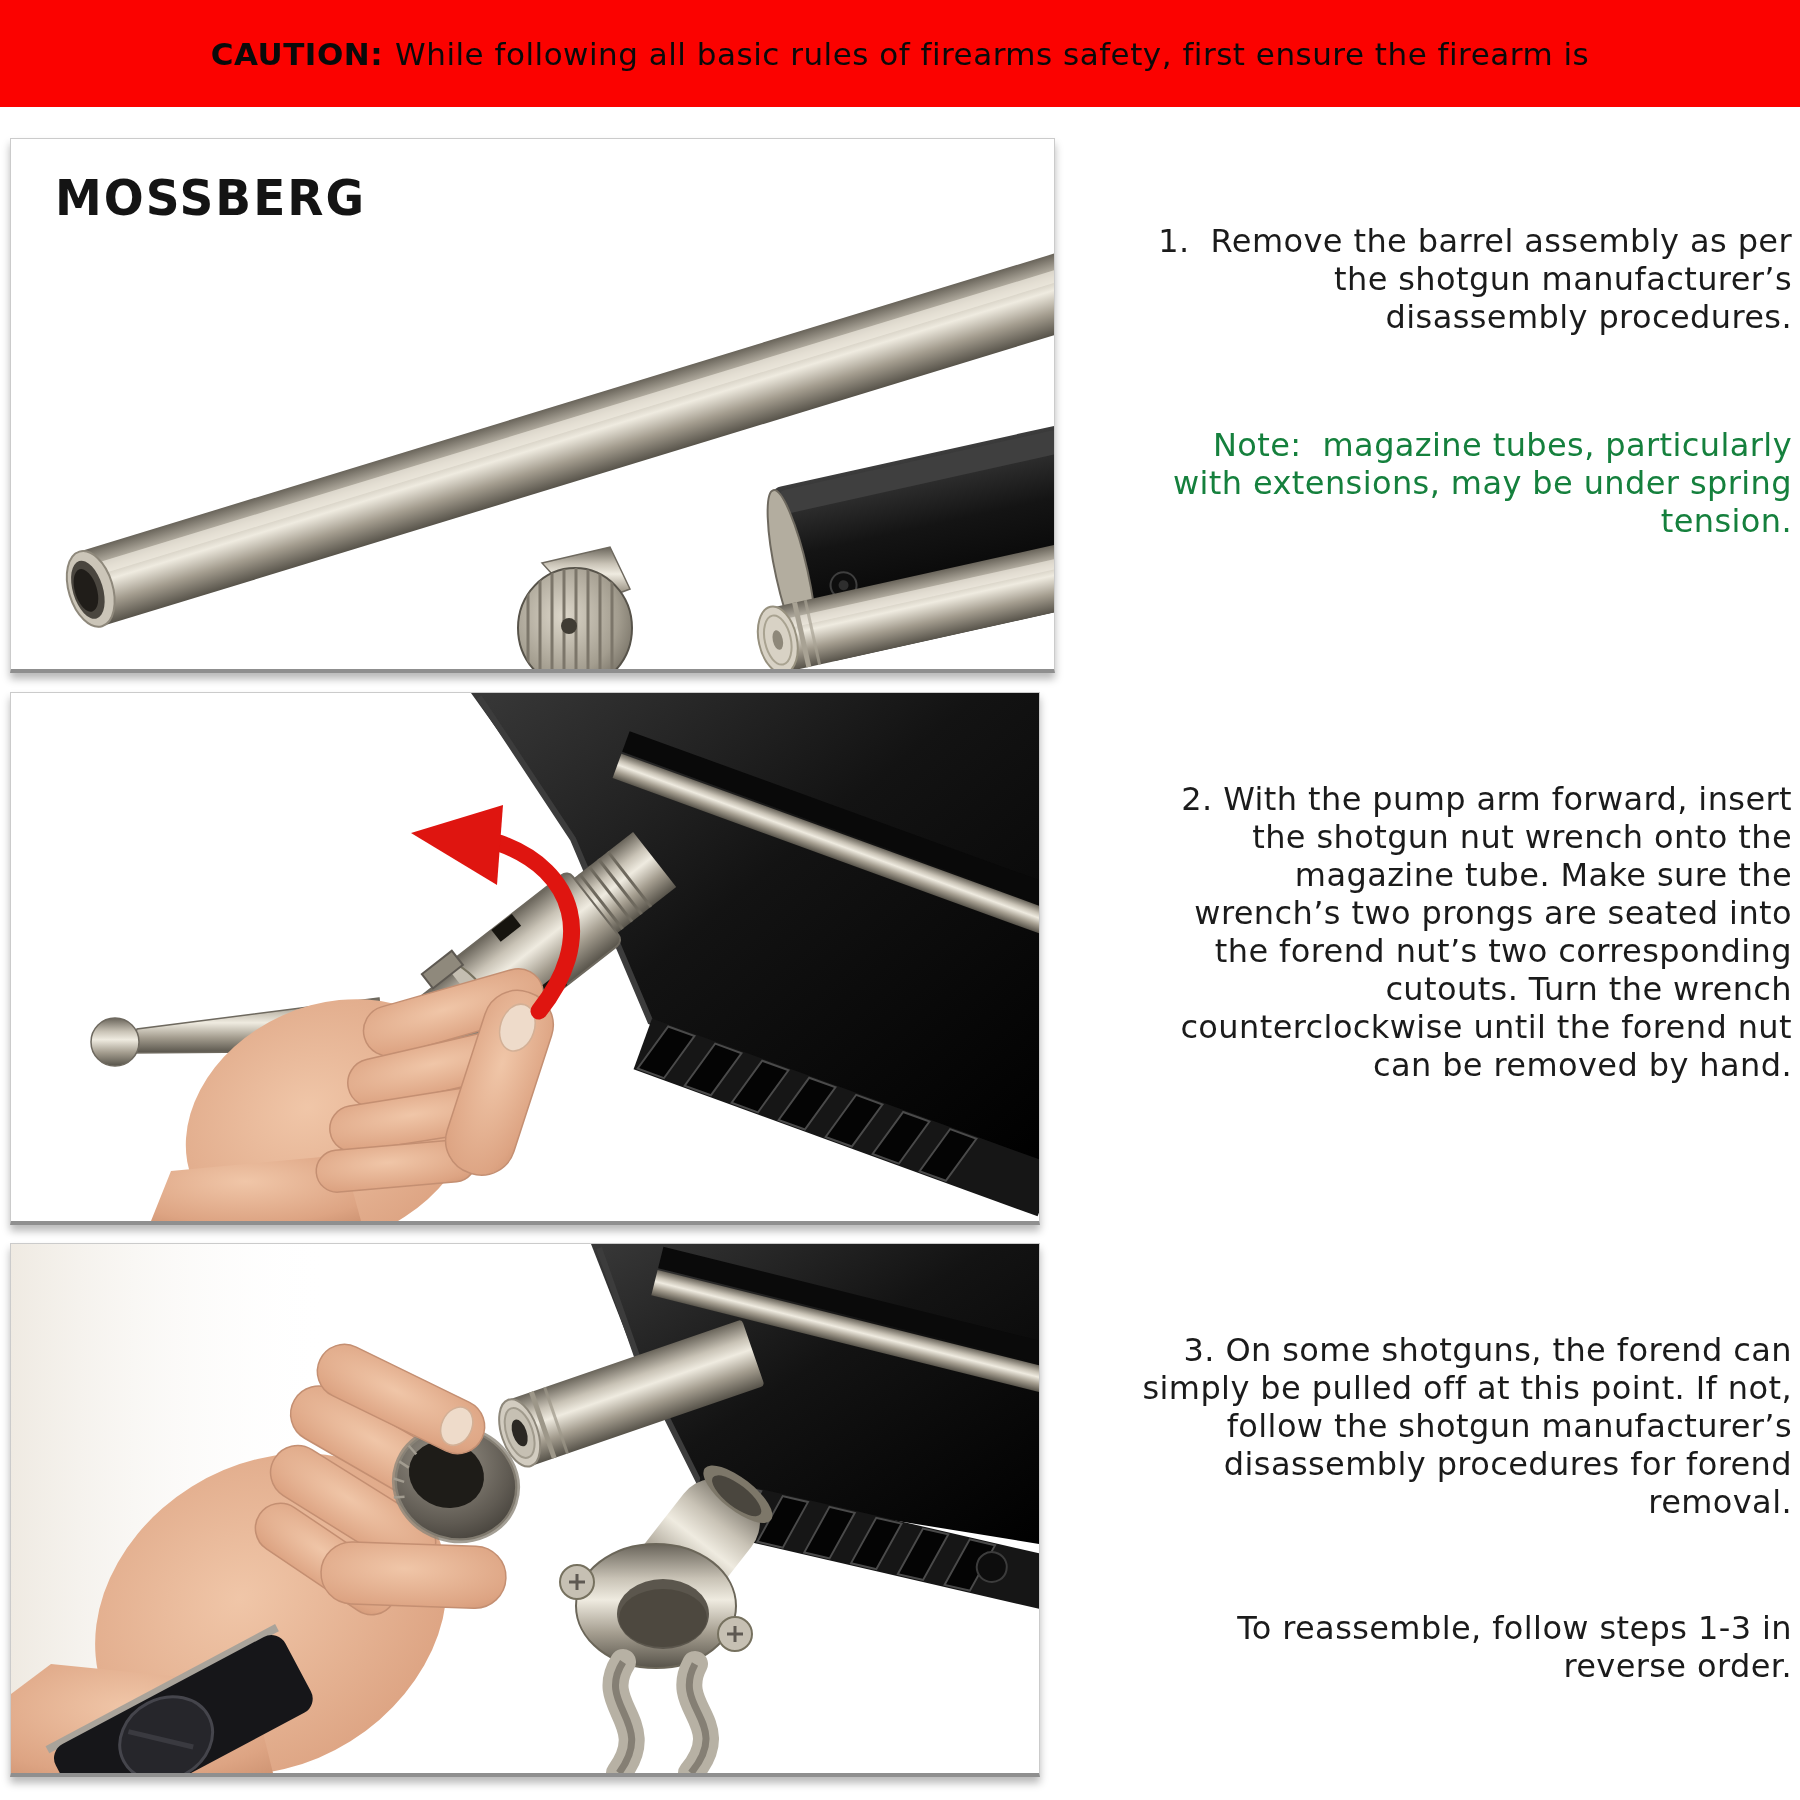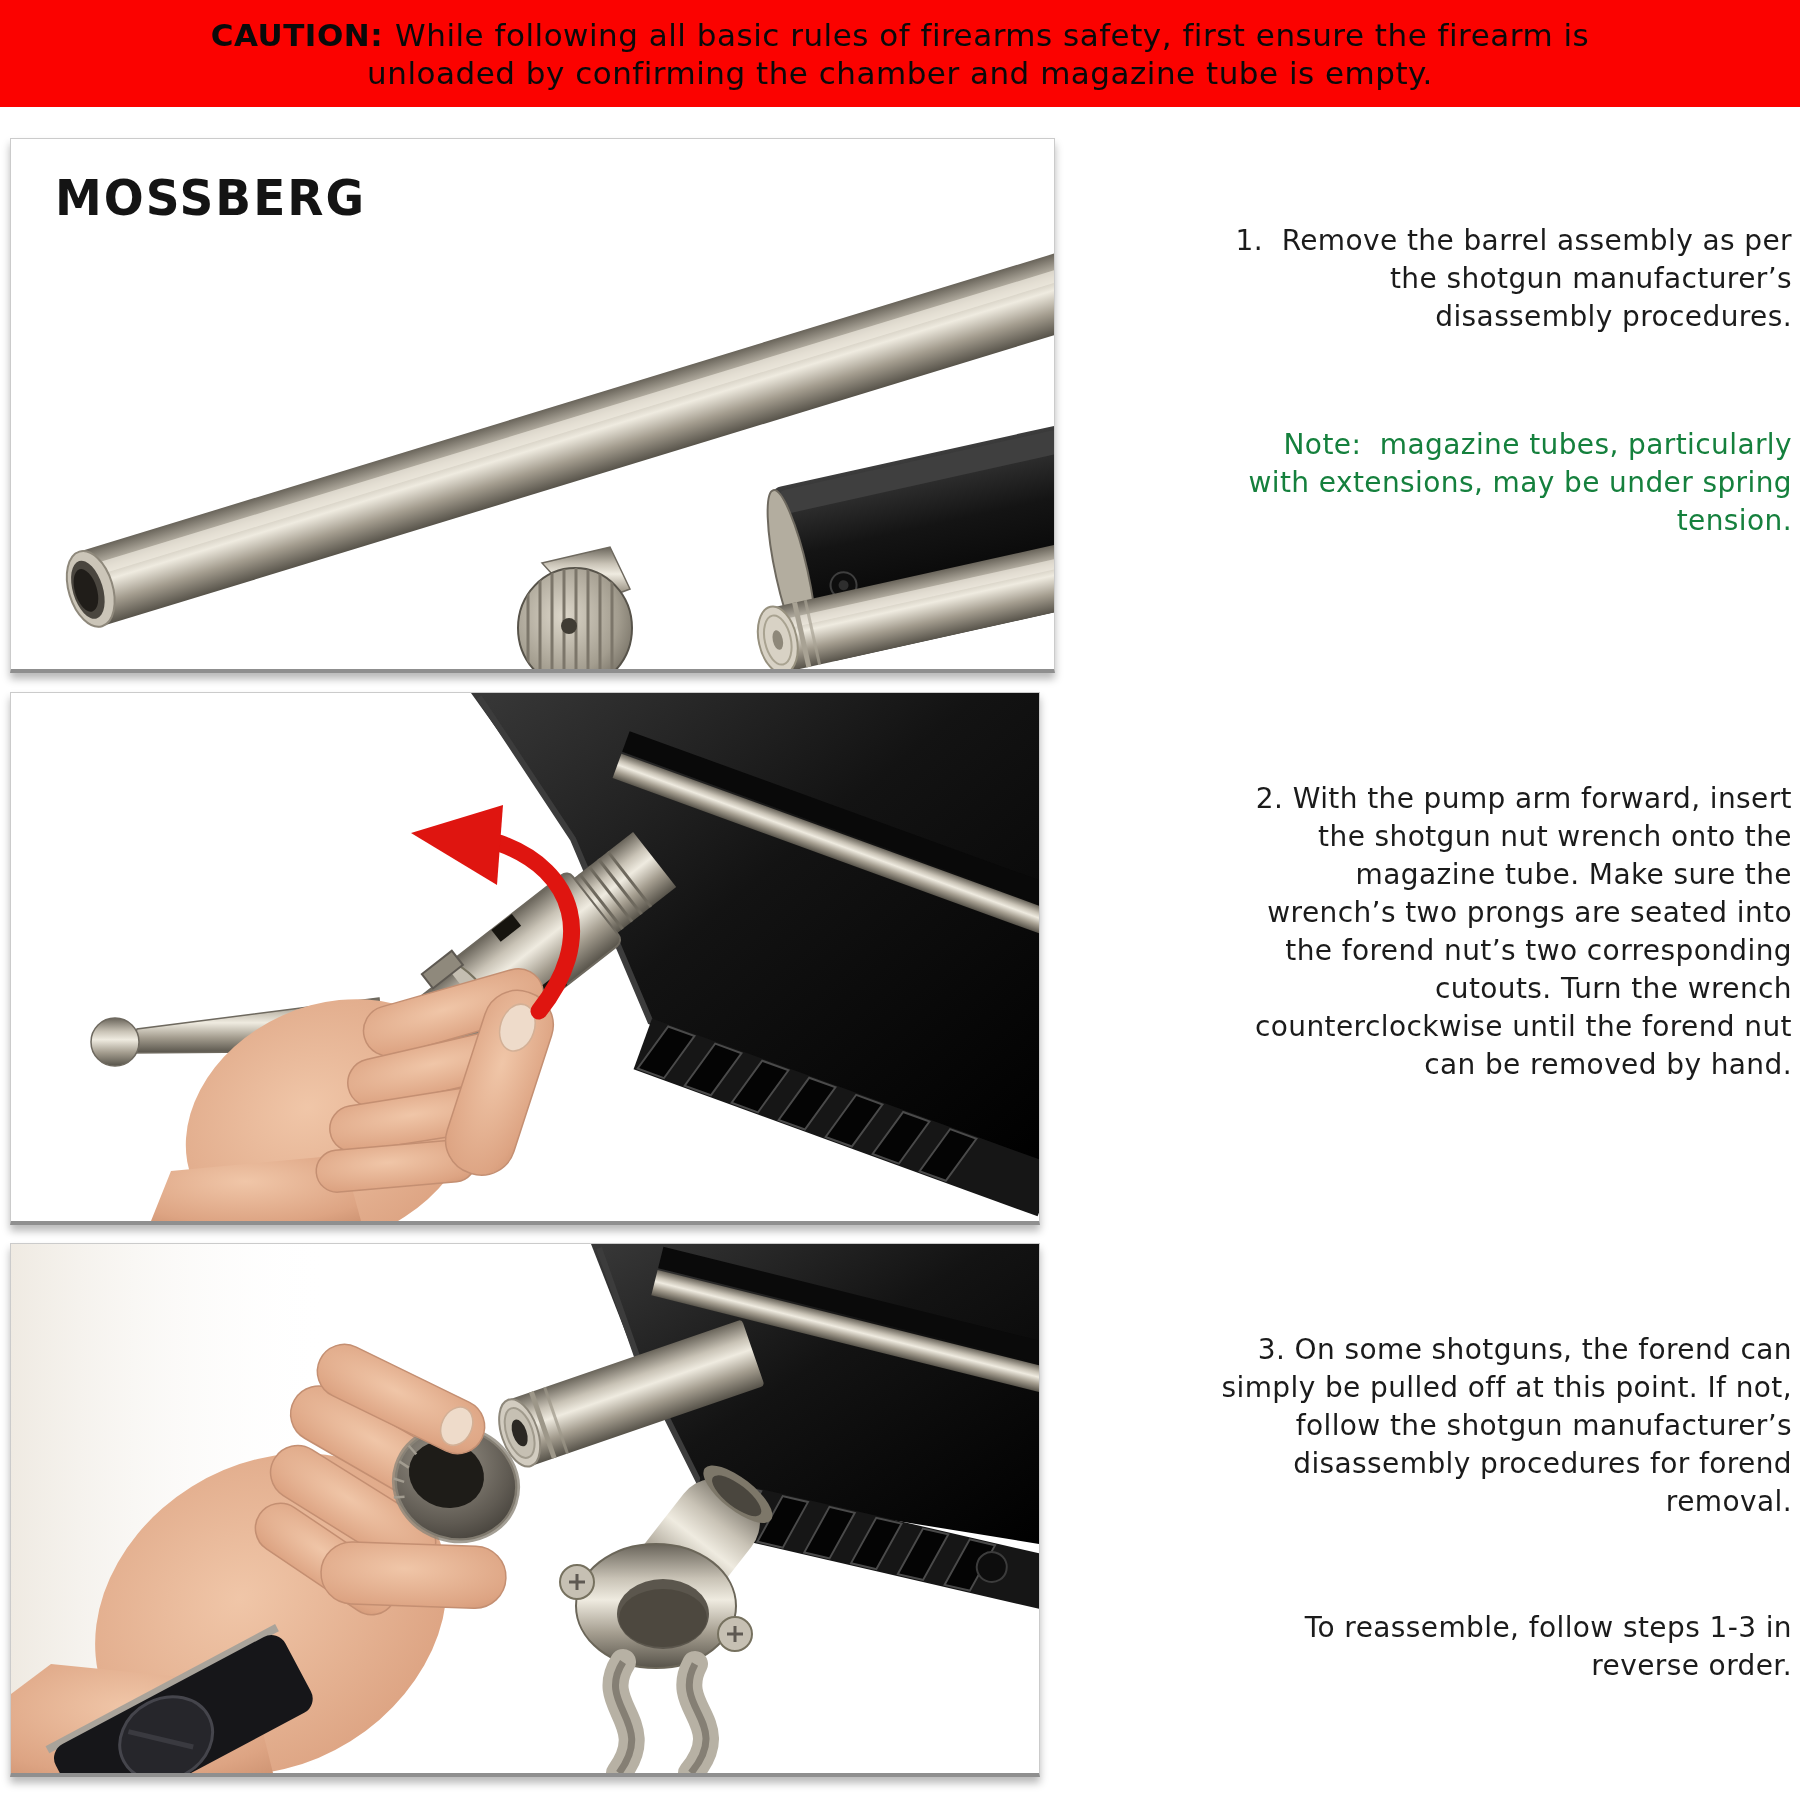--- a/index.html
+++ b/index.html
@@ -14,34 +14,33 @@
   .photo{position:absolute;left:10px;width:1028px;background:#ffffff;
          border:1px solid #cbcbcb;border-bottom:4px solid #8f8f8f;
          box-shadow:0 6px 8px rgba(0,0,0,.28);}
   #photo1{top:138px;height:530px;padding-left:15px;}
   #photo2{top:692px;height:528px;}
   #photo3{top:1243px;height:529px;}
   .photo svg{display:block;width:100%;height:100%;}
   .logo{position:absolute;left:44px;top:30px;font-size:47px;font-weight:bold;
         letter-spacing:2px;color:#141414;transform:scaleY(1.04);transform-origin:left top;}
   
-  .steptext{position:absolute;left:1060px;width:732px;font-size:28px;line-height:38px;
+  .steptext{position:absolute;left:1060px;width:732px;font-size:32px;line-height:38px;
             letter-spacing:.4px;white-space:pre;color:#1b1b1b;}
   #text1{top:146px;} #text2{top:704px;} #text3{top:1255px;}
   .note-red{color:#15803d;margin-top:14px;white-space:pre;}
   .note-black{margin-top:12px;white-space:pre;}
 </style>
 </head>
 <body>
 
 <div id="page">
 
   <div class="banner">
     <div><span class="b">CAUTION:</span><span>While following all basic rules of firearms safety, first ensure the firearm is</span></div>
-    <div>unloaded by confirming the chamber and magazine tube is empty.</div>
   </div>
 
   <div class="photo" id="photo1">
     <svg viewBox="0 0 1028 530">
       <defs>
         <linearGradient id="p1-tube" x1="0" y1="0" x2="0" y2="1">
           <stop offset="0" stop-color="#69645a"></stop>
             <stop offset=".28" stop-color="#c9c3b6"></stop>
           <stop offset=".45" stop-color="#efebe0"></stop>
             <stop offset=".72" stop-color="#a49d8f"></stop>

